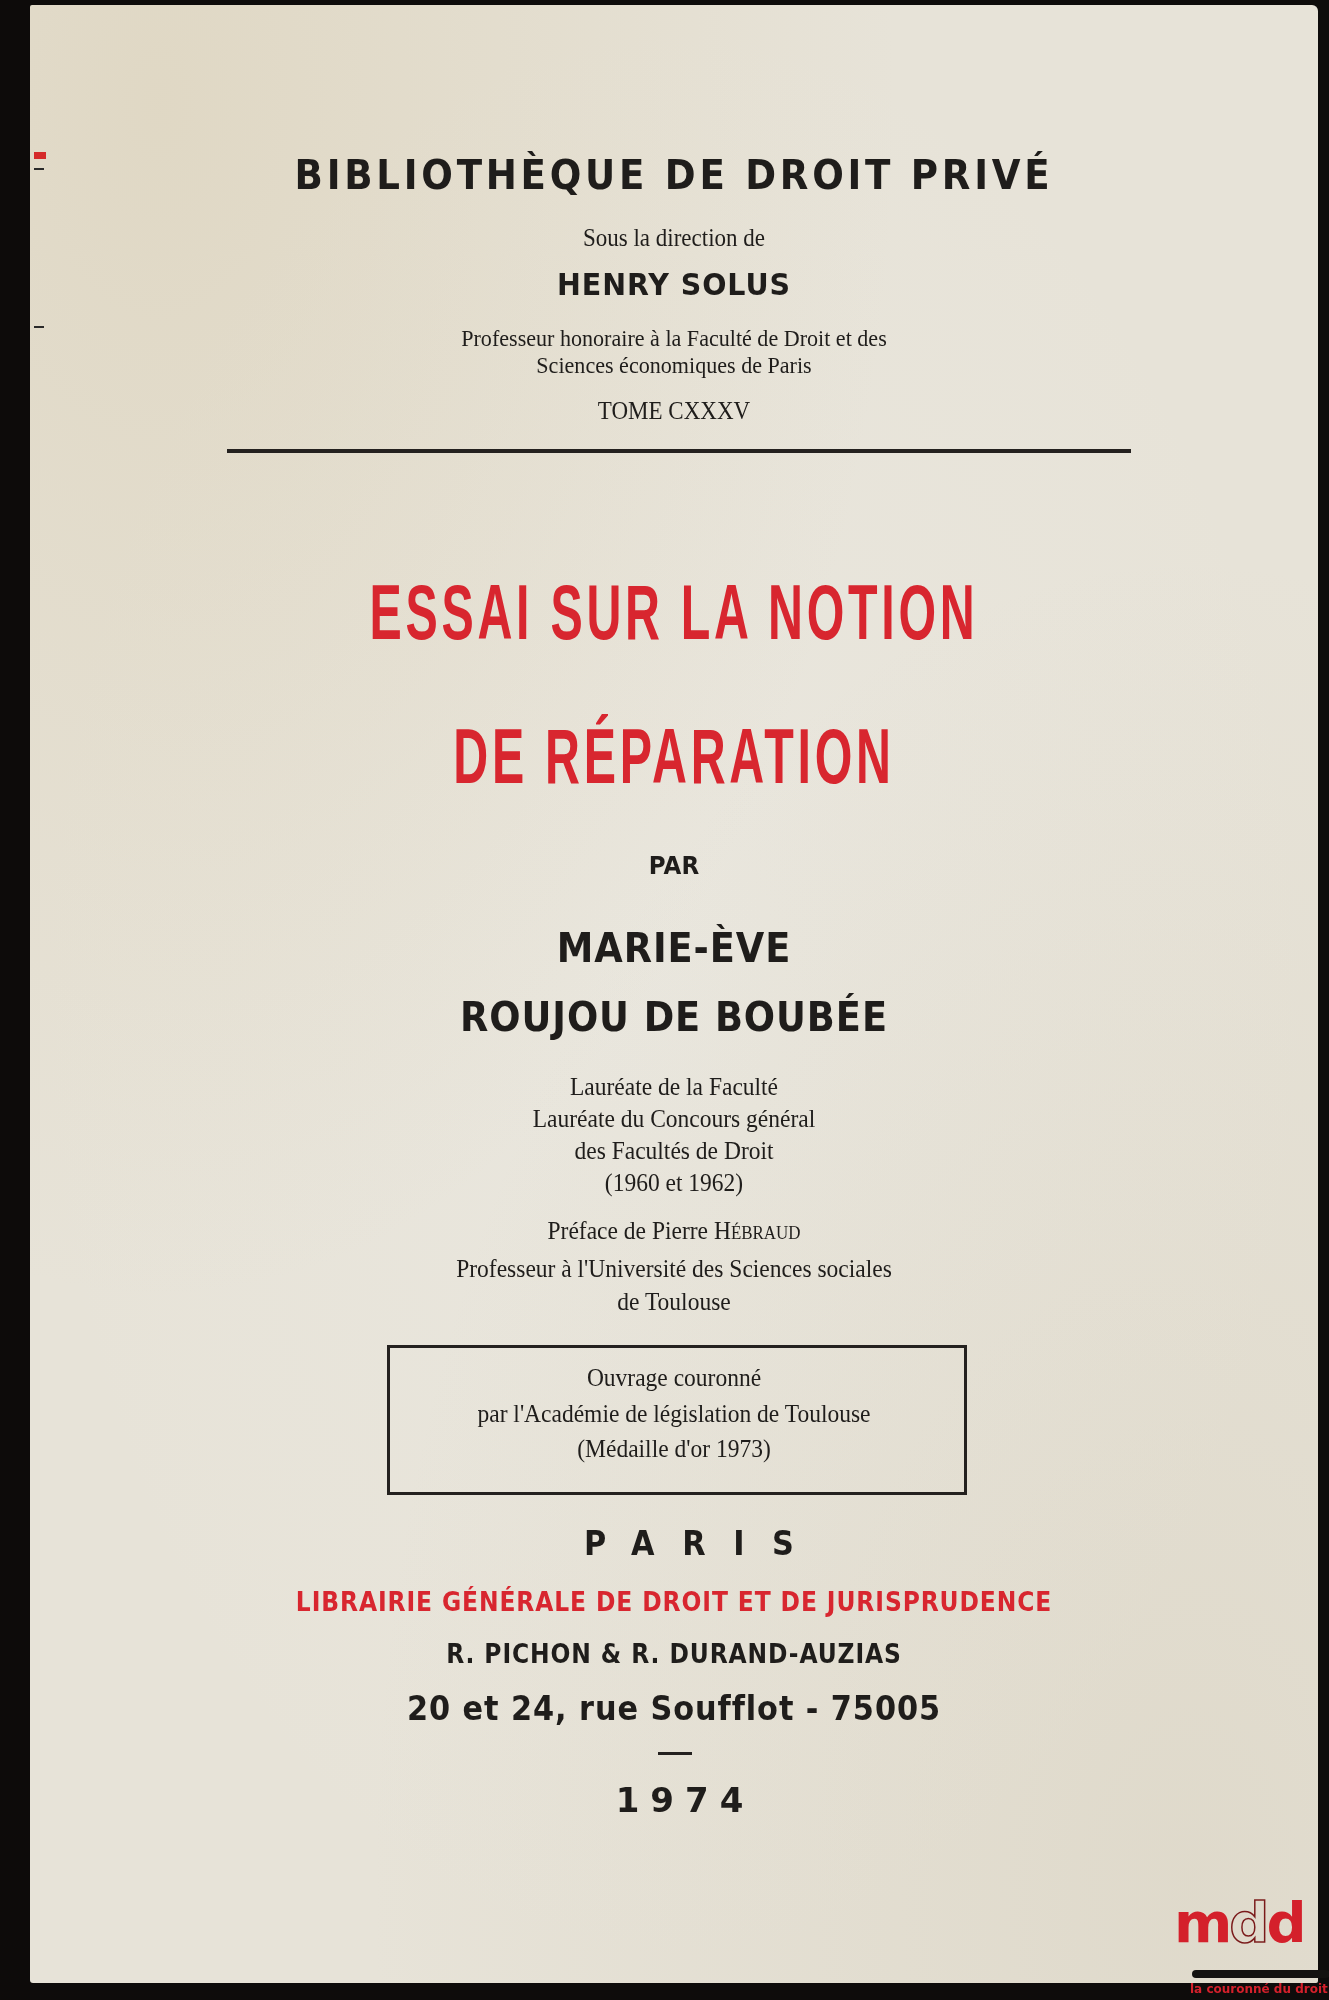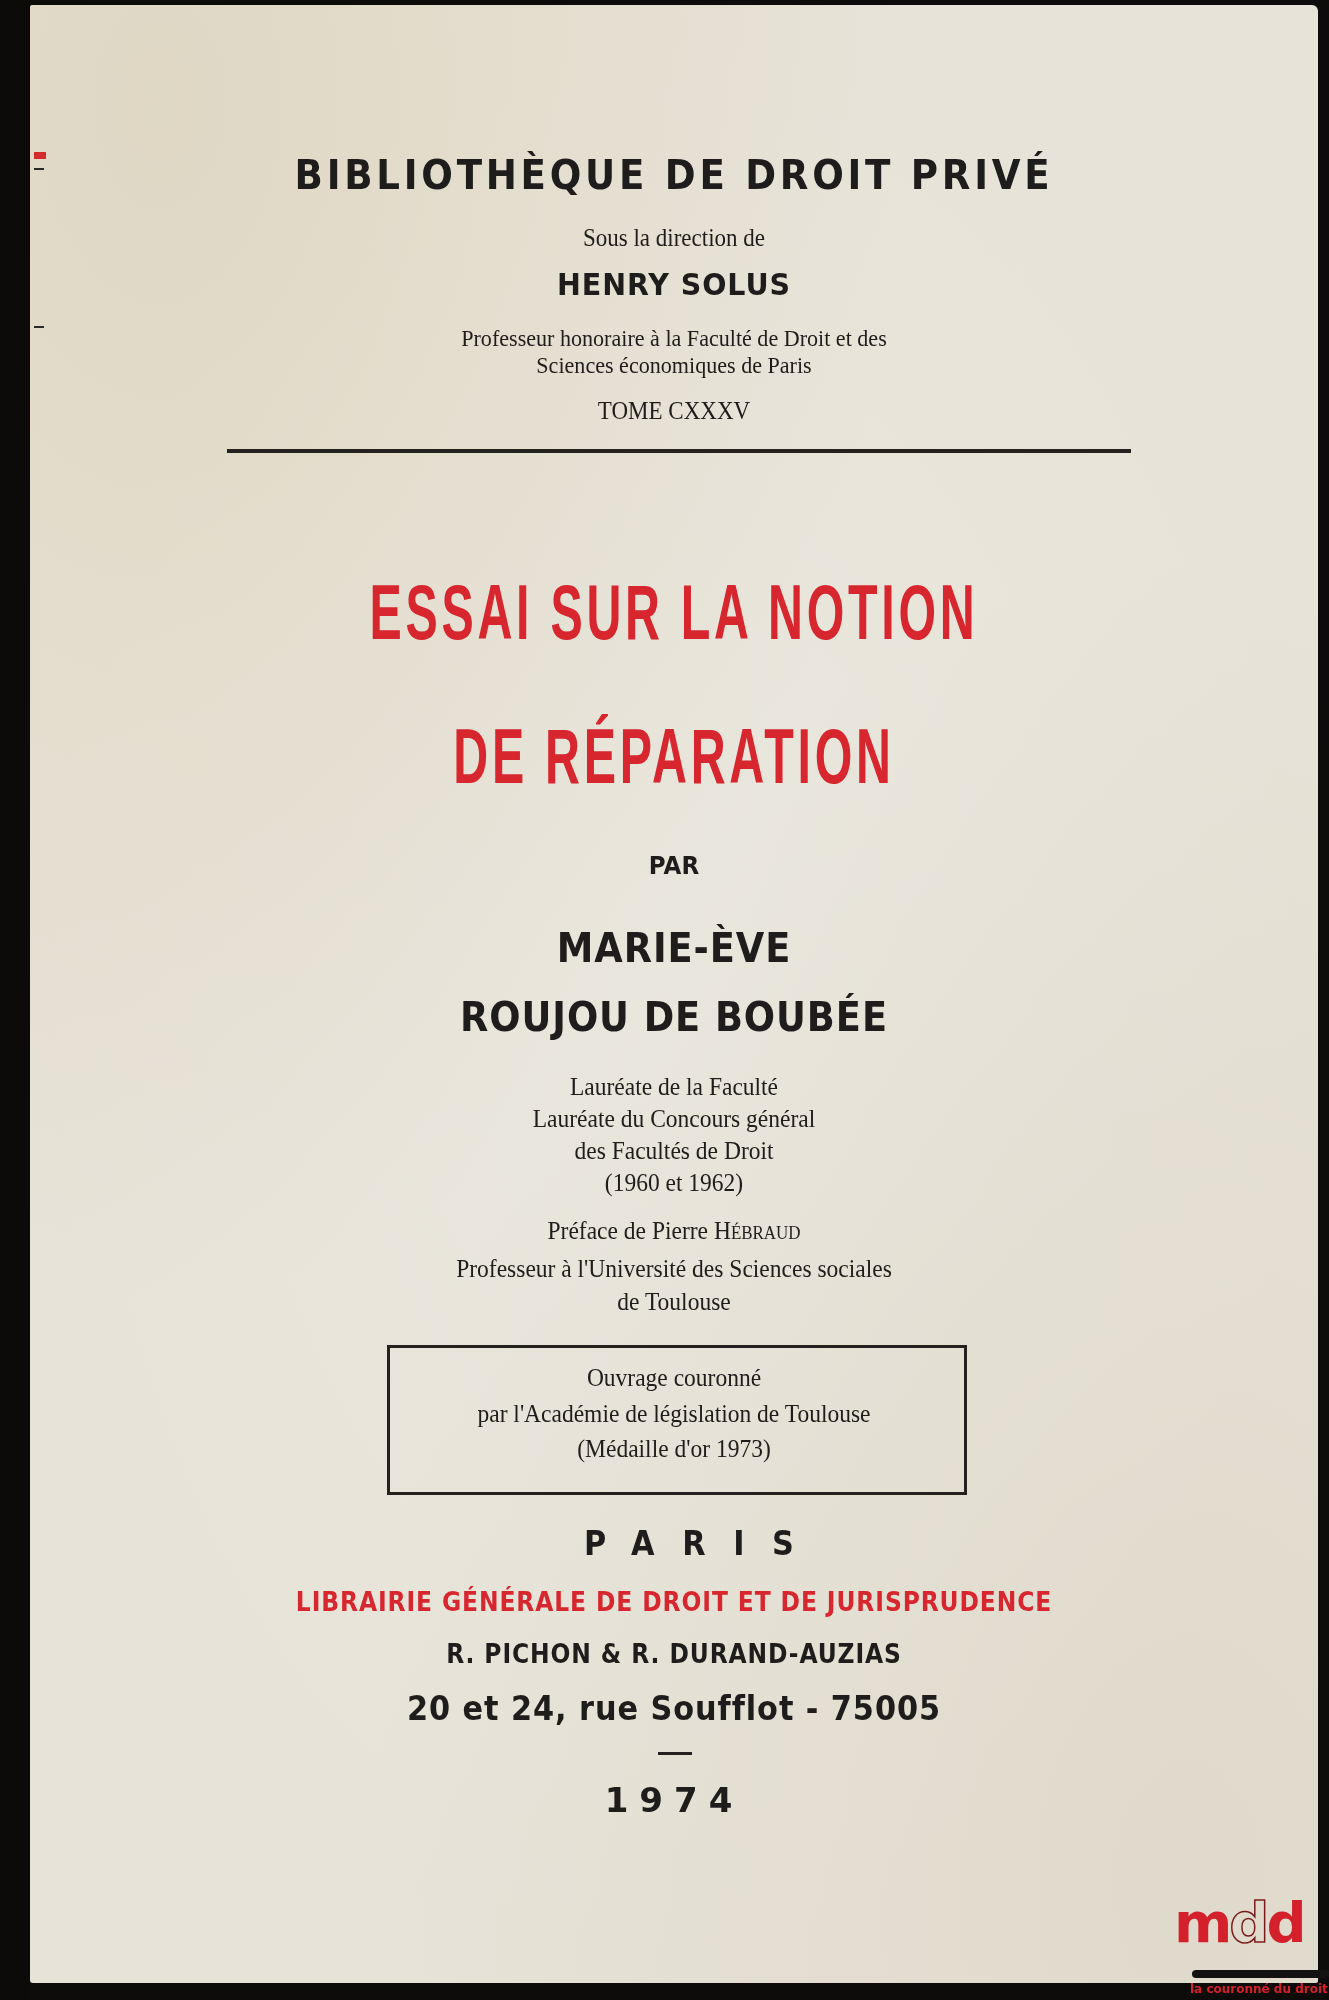--- a/index.html
+++ b/index.html
@@ -59,21 +59,21 @@
   }
   .award1 { top:1364px; font-size:25px; transform:scaleX(0.94); }
   .award2 { top:1400px; font-size:25px; transform:scaleX(0.94); }
   .award3 { top:1435px; font-size:25px; transform:scaleX(0.94); }
 
   .city { top:1524px; font-size:33px; letter-spacing:30px; padding-left:30px; transform:scaleX(0.92); }
   .publisher { top:1587px; font-size:26px; letter-spacing:1px; transform:scaleX(0.9); }
   .editors { top:1639px; font-size:26px; letter-spacing:1px; transform:scaleX(0.9); }
   .address { top:1689px; font-size:33px; letter-spacing:1px; transform:scaleX(0.92); }
   .dash { position:absolute; left:658px; top:1752px; width:34px; height:3px; background:#24211f; }
-  .year { top:1780px; font-size:34px; letter-spacing:11px; }
+  .year { top:1780px; font-size:34px; letter-spacing:11px; padding-left:11px; }
 
   .logo { position:absolute; left:1168px; top:1893px; width:160px; height:107px; }
   .logo-letters { position:absolute; left:6px; top:0; font-family:"DejaVu Sans", sans-serif; font-size:56px; line-height:60px; letter-spacing:-3px; }
   .logo-m, .logo-d2 { color:#d4202b; font-weight:bold; }
   .logo-d1 { color:transparent; -webkit-text-stroke:1.5px #7a1a1a; font-weight:bold; }
   .logo-bar { position:absolute; left:24px; top:77px; width:138px; height:8px; background:#141210; border-radius:4px; }
   .logo-tag { position:absolute; left:22px; top:89px; font-family:"DejaVu Sans", sans-serif; font-weight:bold; font-size:12px; color:#d4202b; white-space:nowrap; }
 </style>
 </head>
 <body>

